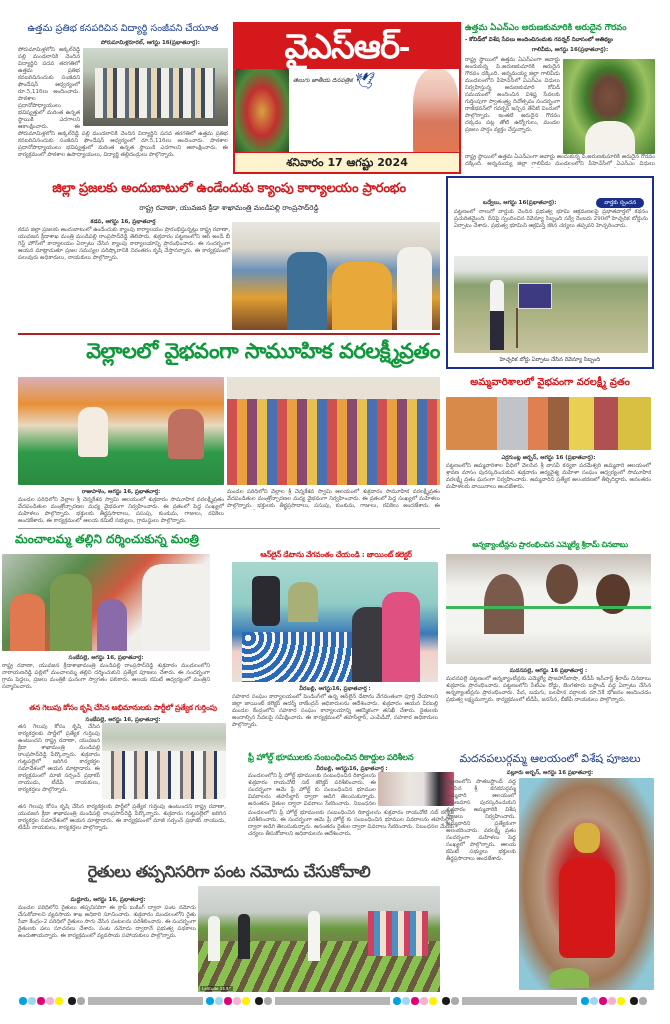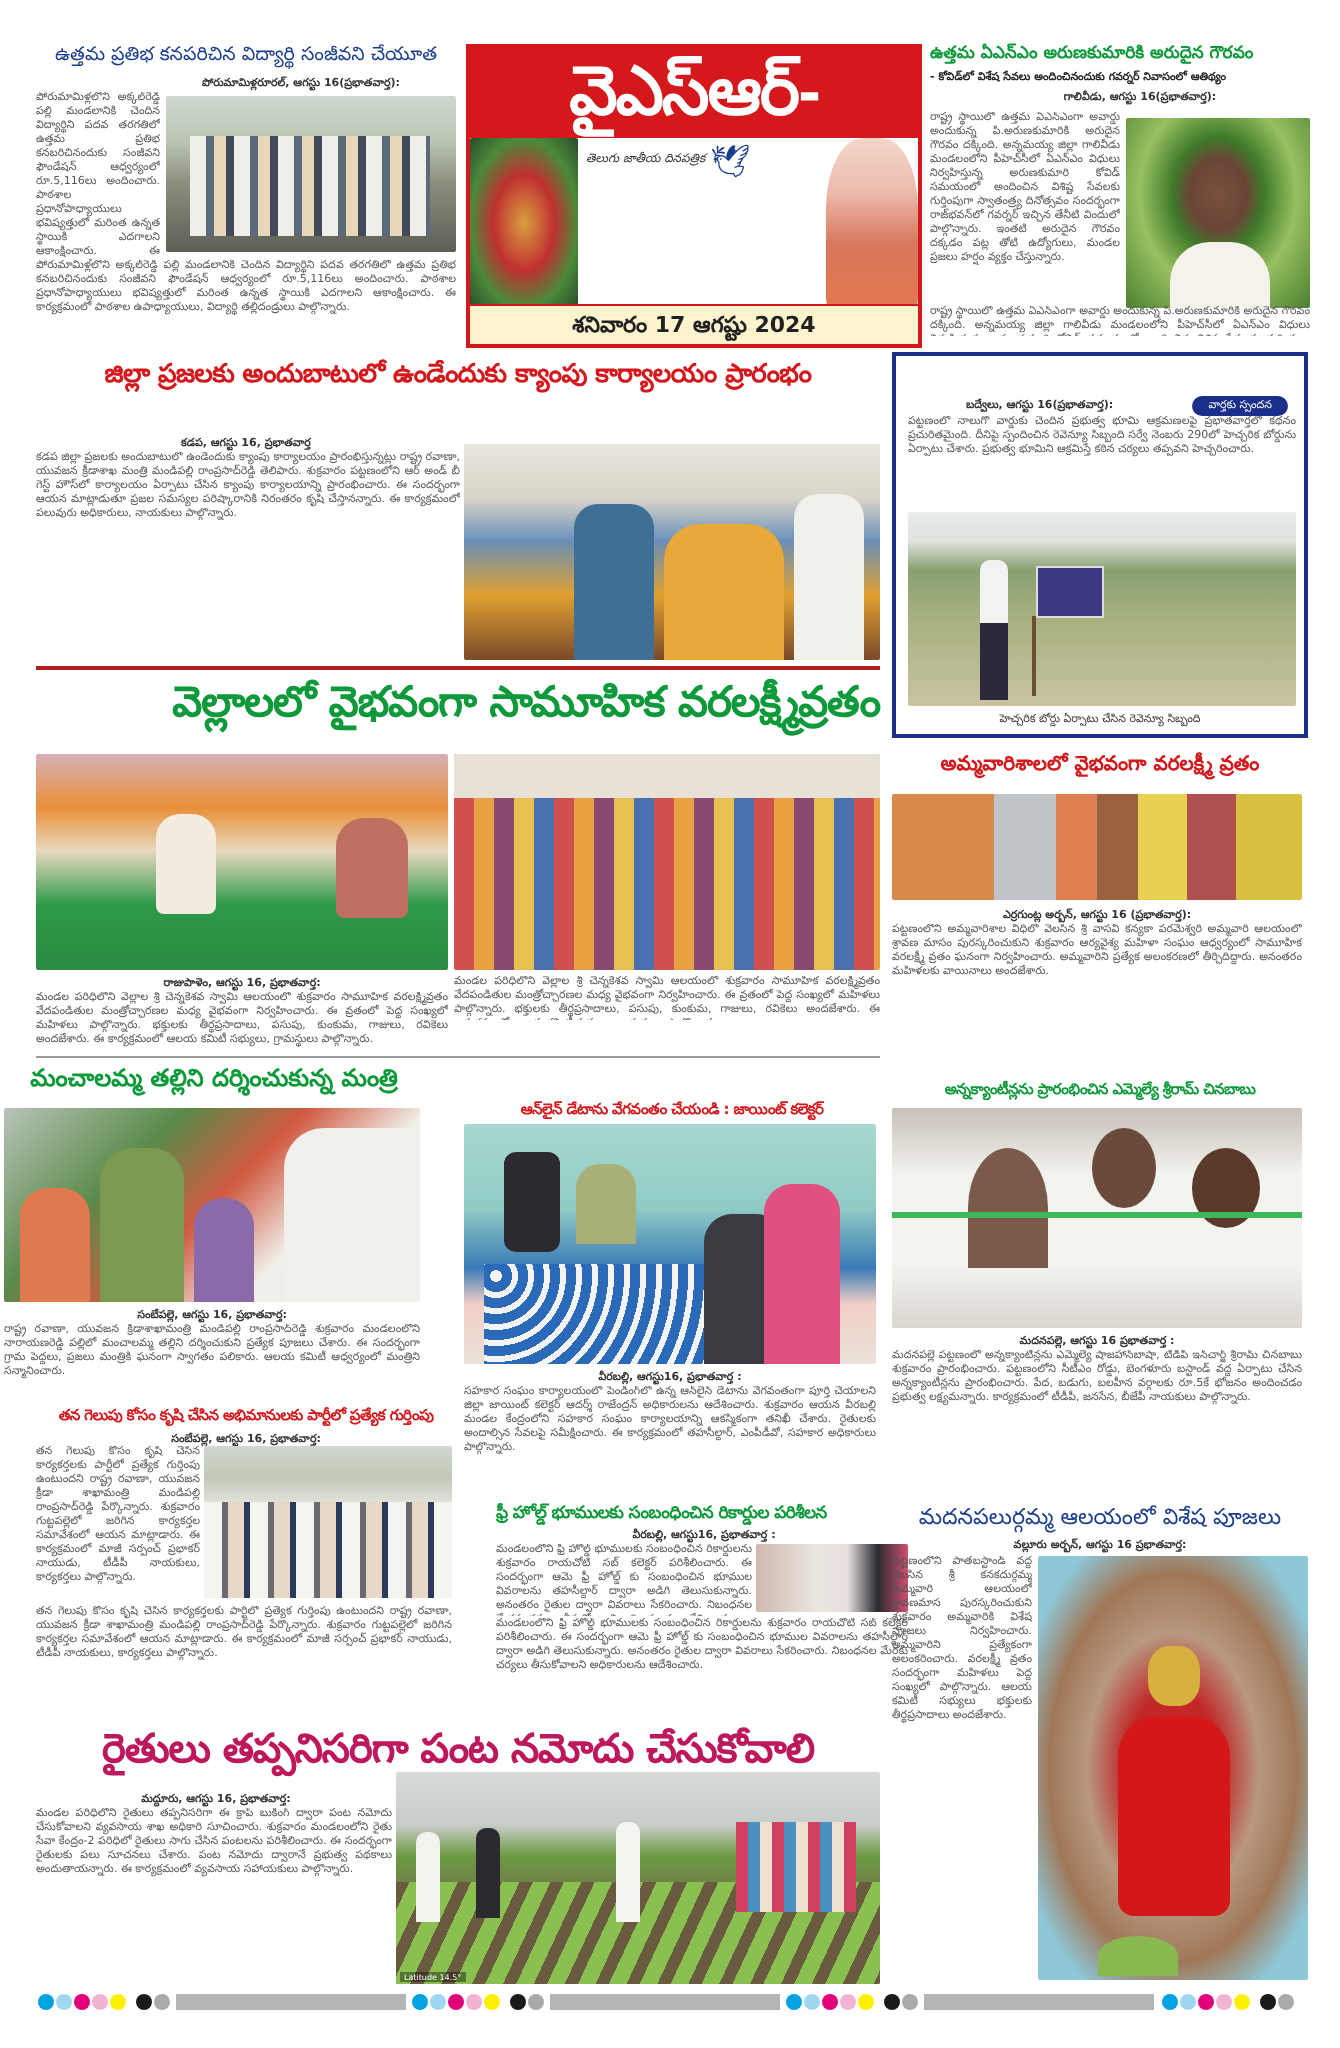--- a/index.html
+++ b/index.html
@@ -48,20 +48,21 @@
   <div class="dateline" style="margin-top:2px;padding-left:20px">గాలివీడు, ఆగస్టు 16(ప్రభాతవార్త):</div>
   <div class="body-text" style="position:absolute;left:0;top:34px;width:95px;height:96px">రాష్ట్ర స్థాయిలో ఉత్తమ ఏఎన్ఎంగా అవార్డు అందుకున్న పి.అరుణకుమారికి అరుదైన గౌరవం దక్కింది. అన్నమయ్య జిల్లా గాలివీడు మండలంలోని పీహెచ్‌సీలో ఏఎన్ఎం విధులు నిర్వహిస్తున్న అరుణకుమారి కోవిడ్ సమయంలో అందించిన విశిష్ట సేవలకు గుర్తింపుగా స్వాతంత్ర్య దినోత్సవం సందర్భంగా రాజ్‌భవన్‌లో గవర్నర్ ఇచ్చిన తేనీటి విందులో పాల్గొన్నారు. ఇంతటి అరుదైన గౌరవం దక్కడం పట్ల తోటి ఉద్యోగులు, మండల ప్రజలు హర్షం వ్యక్తం చేస్తున్నారు.</div>
   <div class="photo" style="left:98px;top:37px;width:92px;height:95px;background:radial-gradient(ellipse at 50% 40%,#7a5040 0%,#6a4535 22%,#3e7a2a 35%,#98c060 60%,#4a8030 100%)">
     <div style="position:absolute;left:22px;top:62px;width:50px;height:33px;background:#f4f2ea;border-radius:20px 20px 0 0"></div>
   </div>
   <div class="body-text" style="position:absolute;left:0;top:131px;width:190px;height:15px">రాష్ట్ర స్థాయిలో ఉత్తమ ఏఎన్ఎంగా అవార్డు అందుకున్న పి.అరుణకుమారికి అరుదైన గౌరవం దక్కింది. అన్నమయ్య జిల్లా గాలివీడు మండలంలోని పీహెచ్‌సీలో ఏఎన్ఎం విధులు నిర్వహిస్తున్న అరుణకుమారి కోవిడ్ సమయంలో అందించిన విశిష్ట సేవలకు గుర్తింపుగా స్వాతంత్ర్య దినోత్సవం సందర్భంగా రాజ్‌భవన్‌లో గవర్నర్ ఇచ్చిన తేనీటి విందులో పాల్గొన్నారు. ఇంతటి అరుదైన గౌరవం దక్కడం పట్ల తోటి ఉద్యోగులు, మండల ప్రజలు హర్షం వ్యక్తం చేస్తున్నారు.</div>
 </div>
 
 <div class="abs" style="left:18px;top:180px;width:422px;height:152px">
   <div class="hl-red" style="font-size:13px;text-align:center;white-space:nowrap;letter-spacing:-.3px">జిల్లా ప్రజలకు అందుబాటులో ఉండేందుకు క్యాంపు కార్యాలయం ప్రారంభం</div>
+  <div style="font-size:7px;text-align:center;color:#222;margin-top:6px">రాష్ట్ర రవాణా, యువజన క్రీడా శాఖామంత్రి మండిపల్లి రాంప్రసాద్‌రెడ్డి</div>
   <div class="dateline" style="position:absolute;left:0;top:38px;width:210px">కడప, ఆగస్టు 16, ప్రభాతవార్త</div>
   <div class="body-text" style="position:absolute;left:0;top:46px;width:212px;height:104px">కడప జిల్లా ప్రజలకు అందుబాటులో ఉండేందుకు క్యాంపు కార్యాలయం ప్రారంభిస్తున్నట్లు రాష్ట్ర రవాణా, యువజన క్రీడాశాఖ మంత్రి మండిపల్లి రాంప్రసాద్‌రెడ్డి తెలిపారు. శుక్రవారం పట్టణంలోని ఆర్ అండ్ బీ గెస్ట్ హౌస్‌లో కార్యాలయం ఏర్పాటు చేసిన క్యాంపు కార్యాలయాన్ని ప్రారంభించారు. ఈ సందర్భంగా ఆయన మాట్లాడుతూ ప్రజల సమస్యల పరిష్కారానికి నిరంతరం కృషి చేస్తానన్నారు. ఈ కార్యక్రమంలో పలువురు అధికారులు, నాయకులు పాల్గొన్నారు.</div>
   <div class="photo" style="left:214px;top:42px;width:208px;height:108px;background:linear-gradient(180deg,#e8e6df 0%,#d8d4c8 25%,#6a90b8 45%,#e0a030 70%,#7a4a2a 100%)">
     <div style="position:absolute;left:55px;top:30px;width:40px;height:78px;background:#3e6f96;border-radius:12px 12px 0 0"></div>
     <div style="position:absolute;left:100px;top:40px;width:60px;height:68px;background:#e9a83a;border-radius:18px 18px 0 0"></div>
     <div style="position:absolute;left:165px;top:25px;width:35px;height:83px;background:#f2f0ea;border-radius:12px 12px 0 0"></div>
   </div>
 </div>
 <div class="rule" style="left:18px;top:333px;width:422px"></div>
 
@@ -159,21 +160,21 @@
   <div class="dateline" style="margin-top:2px">వల్లూరు అర్బన్, ఆగస్టు 16 ప్రభాతవార్త:</div>
   <div class="body-text" style="position:absolute;left:0;top:26px;width:70px;height:212px">పట్టణంలోని పాతబస్టాండ్ వద్ద వెలసిన శ్రీ కనకదుర్గమ్మ అమ్మవారి ఆలయంలో శ్రావణమాస పురస్కరించుకుని శుక్రవారం అమ్మవారికి విశేష పూజలు నిర్వహించారు. అమ్మవారిని ప్రత్యేకంగా అలంకరించారు. వరలక్ష్మీ వ్రతం సందర్భంగా మహిళలు పెద్ద సంఖ్యలో పాల్గొన్నారు. ఆలయ కమిటీ సభ్యులు భక్తులకు తీర్థప్రసాదాలు అందజేశారు.</div>
   <div class="photo" style="left:73px;top:26px;width:135px;height:212px;background:radial-gradient(ellipse at 50% 50%,#d02020 0%,#c02828 25%,#b89880 45%,#a07858 65%,#8ec8d8 85%)">
     <div style="position:absolute;left:55px;top:45px;width:26px;height:30px;background:#d8b040;border-radius:40%"></div>
     <div style="position:absolute;left:40px;top:80px;width:56px;height:100px;background:#d41818;border-radius:20px 20px 8px 8px"></div>
     <div style="position:absolute;left:30px;top:190px;width:40px;height:20px;background:#8ab850;border-radius:50% 50% 0 0"></div>
   </div>
 </div>
 
 <div class="abs" style="left:18px;top:862px;width:422px;height:130px">
-  <div style="font-size:20px;font-weight:bold;color:#be185d;text-align:center;white-space:nowrap;letter-spacing:-.5px">రైతులు తప్పనిసరిగా పంట నమోదు చేసుకోవాలి</div>
+  <div style="font-size:16px;font-weight:bold;color:#404040;text-align:center;white-space:nowrap;letter-spacing:-.5px">రైతులు తప్పనిసరిగా పంట నమోదు చేసుకోవాలి</div>
   <div class="dateline" style="position:absolute;left:0;top:34px;width:180px">మద్దూరు, ఆగస్టు 16, ప్రభాతవార్త:</div>
   <div class="body-text" style="position:absolute;left:0;top:42px;width:178px;height:88px">మండల పరిధిలోని రైతులు తప్పనిసరిగా ఈ క్రాప్ బుకింగ్ ద్వారా పంట నమోదు చేసుకోవాలని వ్యవసాయ శాఖ అధికారి సూచించారు. శుక్రవారం మండలంలోని రైతు సేవా కేంద్రం-2 పరిధిలో రైతులు సాగు చేసిన పంటలను పరిశీలించారు. ఈ సందర్భంగా రైతులకు పలు సూచనలు చేశారు. పంట నమోదు ద్వారానే ప్రభుత్వ పథకాలు అందుతాయన్నారు. ఈ కార్యక్రమంలో వ్యవసాయ సహాయకులు పాల్గొన్నారు.</div>
   <div class="photo" style="left:180px;top:24px;width:242px;height:106px;background:linear-gradient(180deg,#d8dcd8 0%,#c8ccc8 25%,#6a9a40 40%,#7a6a50 65%,#5a8a30 100%)">
     <div style="position:absolute;left:0;top:55px;width:100%;height:51px;background:repeating-linear-gradient(115deg,#6a5a40 0 6px,#8ac050 6px 14px)"></div>
     <div style="position:absolute;left:10px;top:30px;width:12px;height:45px;background:#f2f2ee;border-radius:5px 5px 0 0"></div>
     <div style="position:absolute;left:40px;top:28px;width:12px;height:45px;background:#2a2a30;border-radius:5px 5px 0 0"></div>
     <div style="position:absolute;left:110px;top:25px;width:12px;height:50px;background:#f4f4f0;border-radius:5px 5px 0 0"></div>
     <div style="position:absolute;left:170px;top:25px;width:60px;height:45px;background:repeating-linear-gradient(90deg,#d04060 0 6px,#4a90c0 6px 12px,#f0e0d0 12px 18px)"></div>
     <div style="position:absolute;left:2px;bottom:1px;font-size:4px;color:#fff;background:rgba(0,0,0,.4);padding:0 2px">Latitude 14.5°</div>
   </div>

